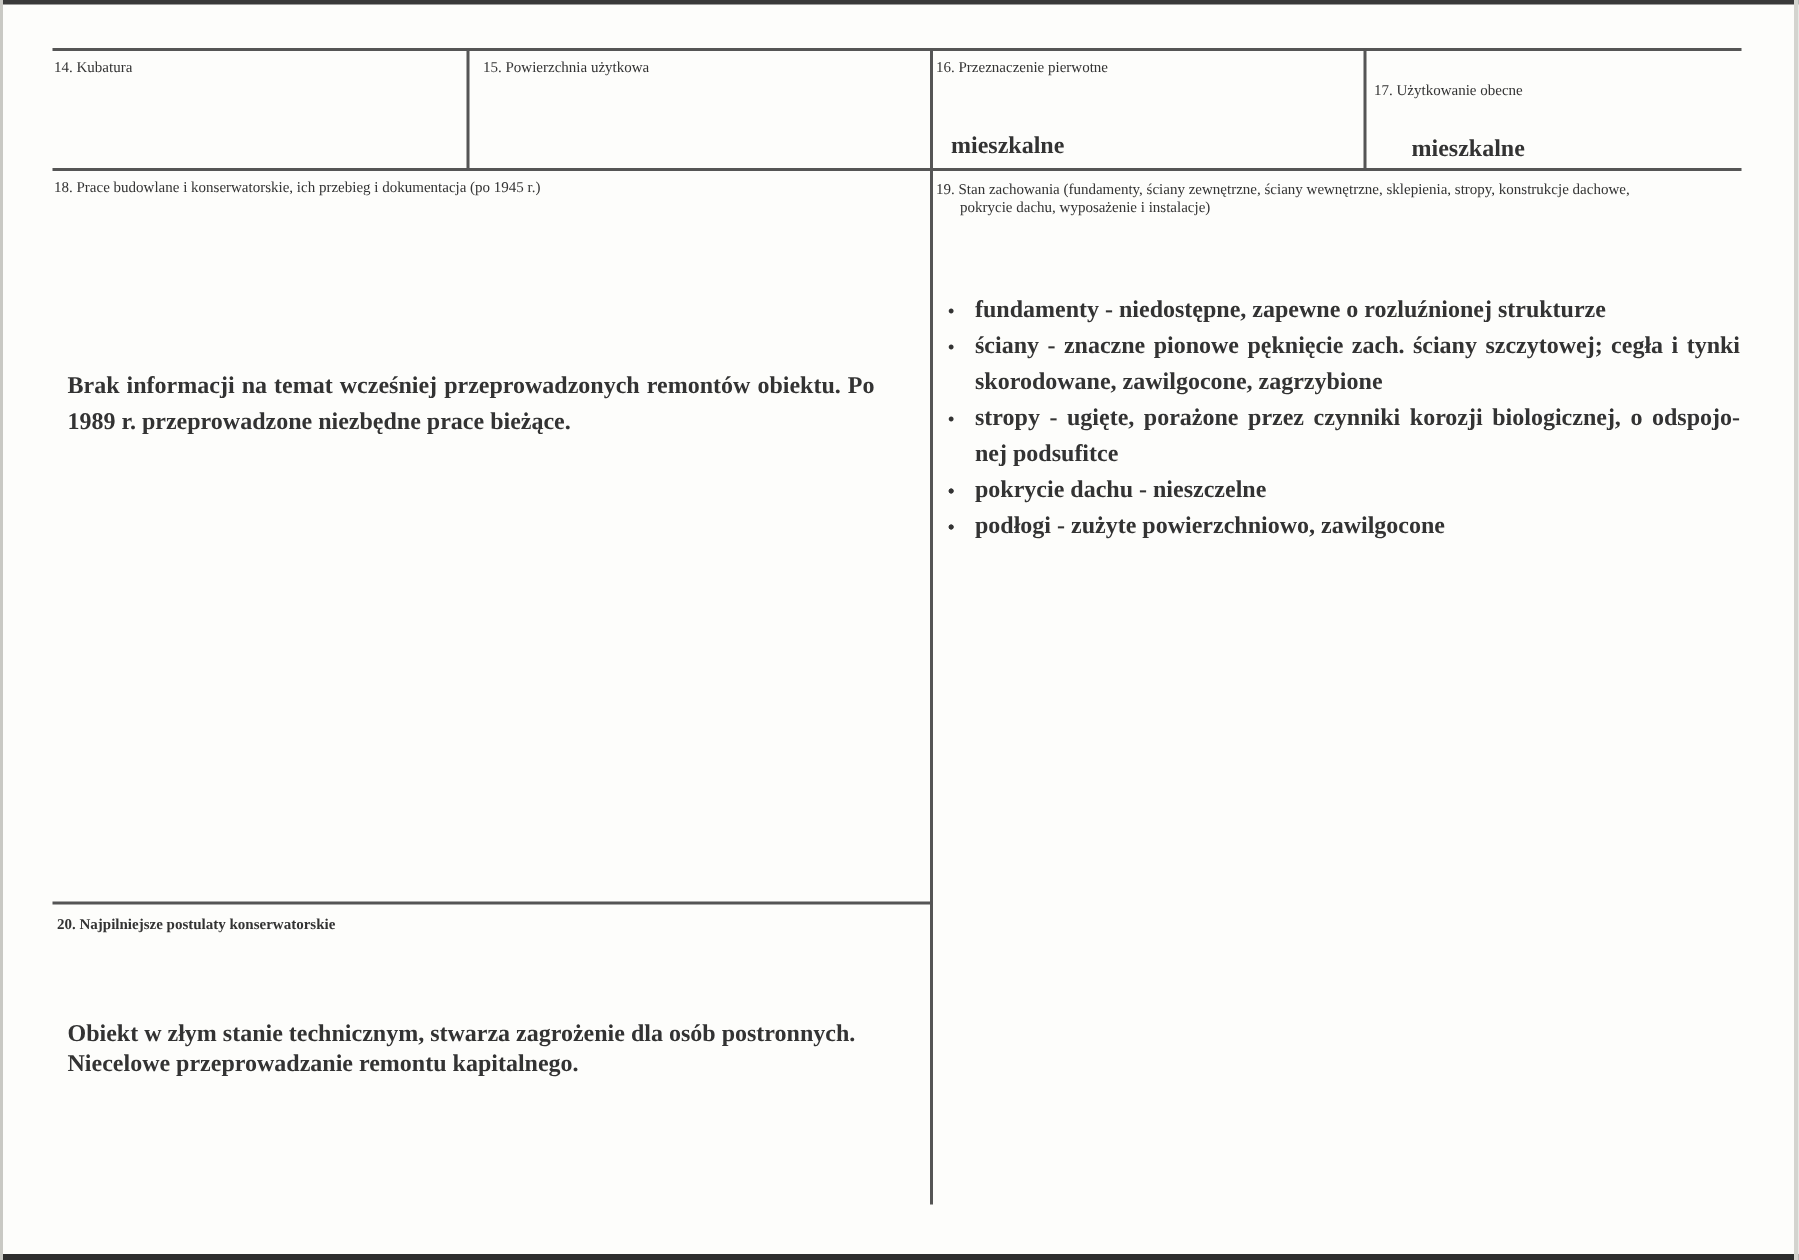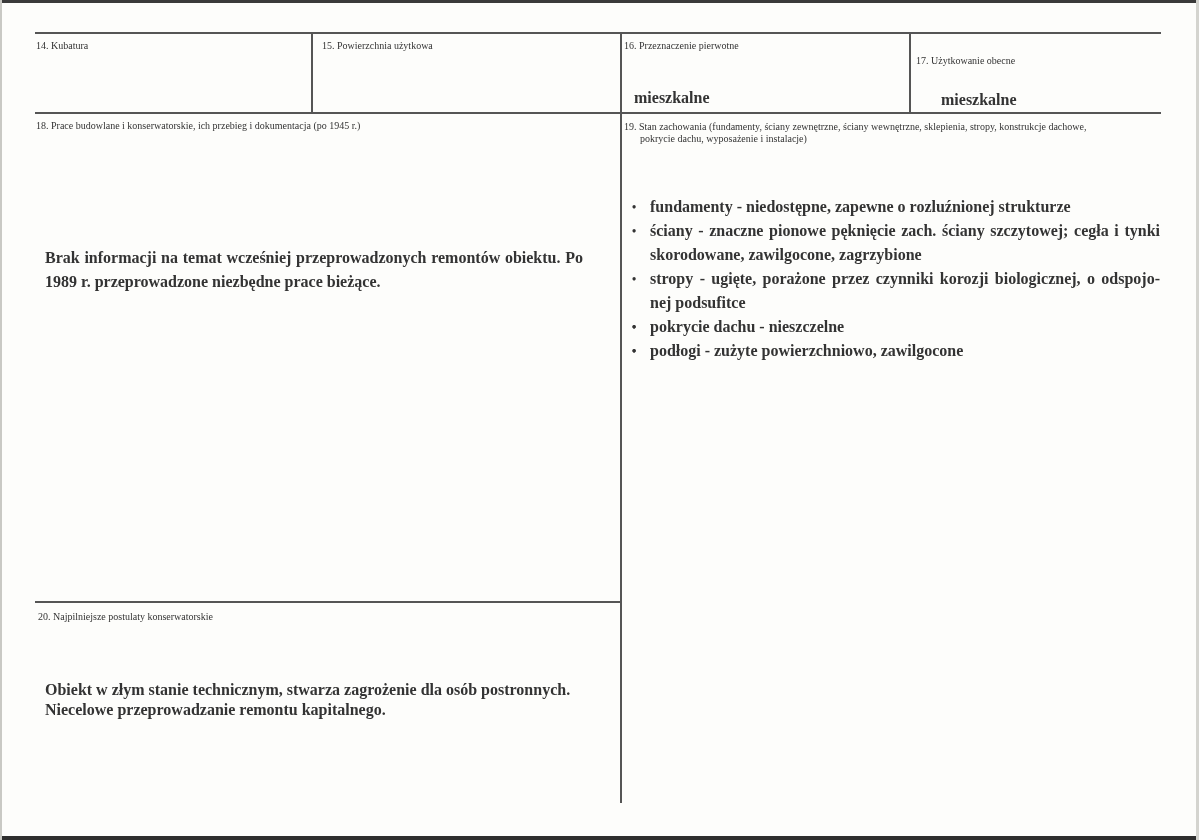--- a/index.html
+++ b/index.html
@@ -61,15 +61,15 @@
 <ul class="state">
   <li><span class="bullet">•</span><span>fundamenty - niedostępne, zapewne o rozluźnionej strukturze</span></li>
   <li><span class="bullet">•</span><span>ściany - znaczne pionowe pęknięcie zach. ściany szczytowej;  cegła i tynki skorodowane, zawilgocone, zagrzybione</span></li>
   <li><span class="bullet">•</span><span>stropy - ugięte, porażone przez czynniki korozji biologicznej, o odspojo-nej podsufitce</span></li>
   <li><span class="bullet">•</span></li>
   <li><span class="bullet">•</span><span>pokrycie dachu - nieszczelne</span></li>
   <li><span class="bullet">•</span></li>
   <li><span class="bullet">•</span><span>podłogi - zużyte powierzchniowo, zawilgocone</span></li>
 </ul>
 
-<div class="label" style="left:38px; top:611px;">20. Najpilniejsze postulaty konserwatorskie</div>
+<div class="label" style="left:38px; top:611px;font-weight:bold;">20. Najpilniejsze postulaty konserwatorskie</div>
 <div class="para" style="left:45px; top:660px; width:560px; line-height:20px; white-space:nowrap;">Obiekt w złym stanie technicznym, stwarza zagrożenie dla osób postronnych.</div>
 <div class="para" style="left:45px; top:680px; width:560px; line-height:20px;">Niecelowe przeprowadzanie remontu kapitalnego.</div>
 
 </body></html>

